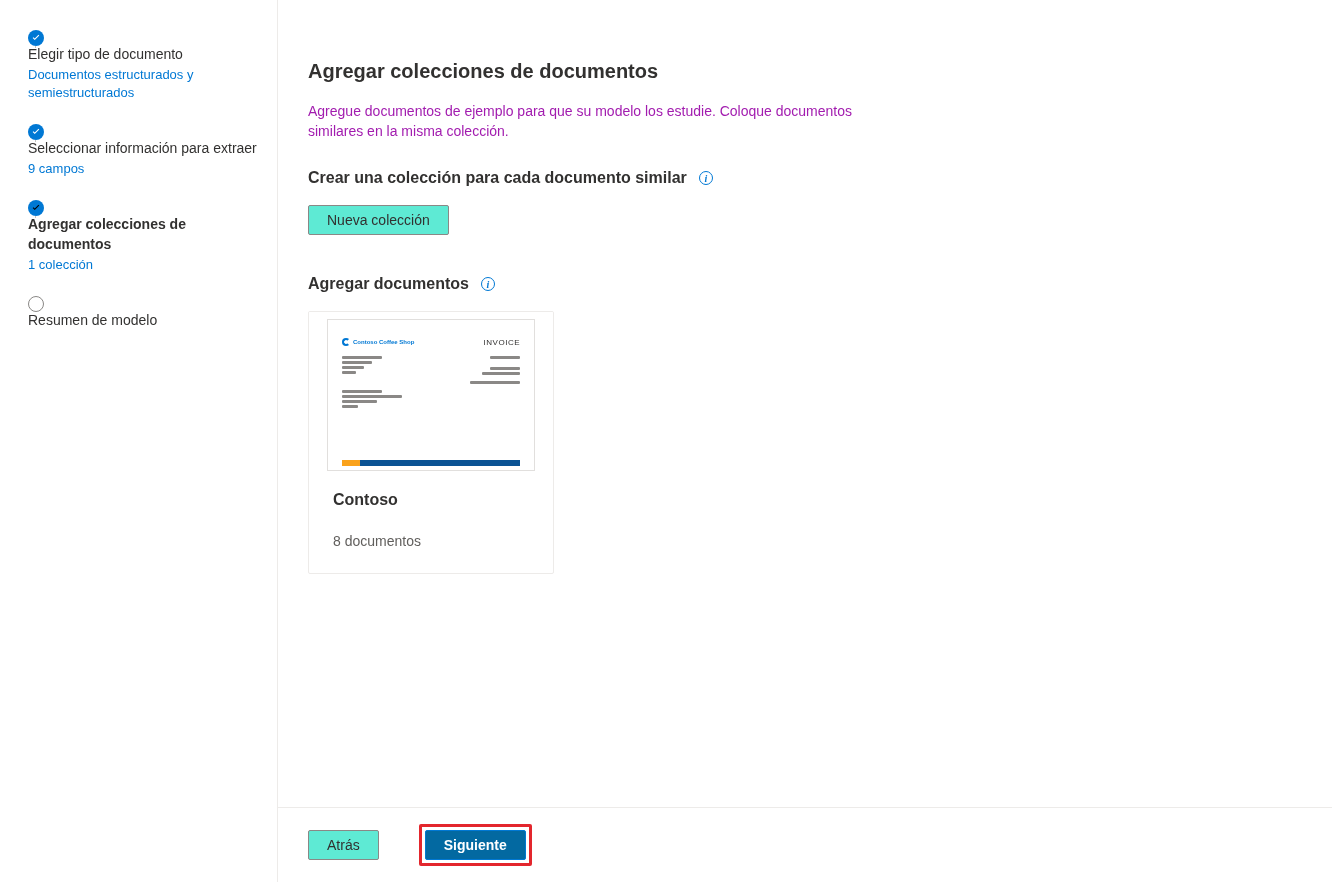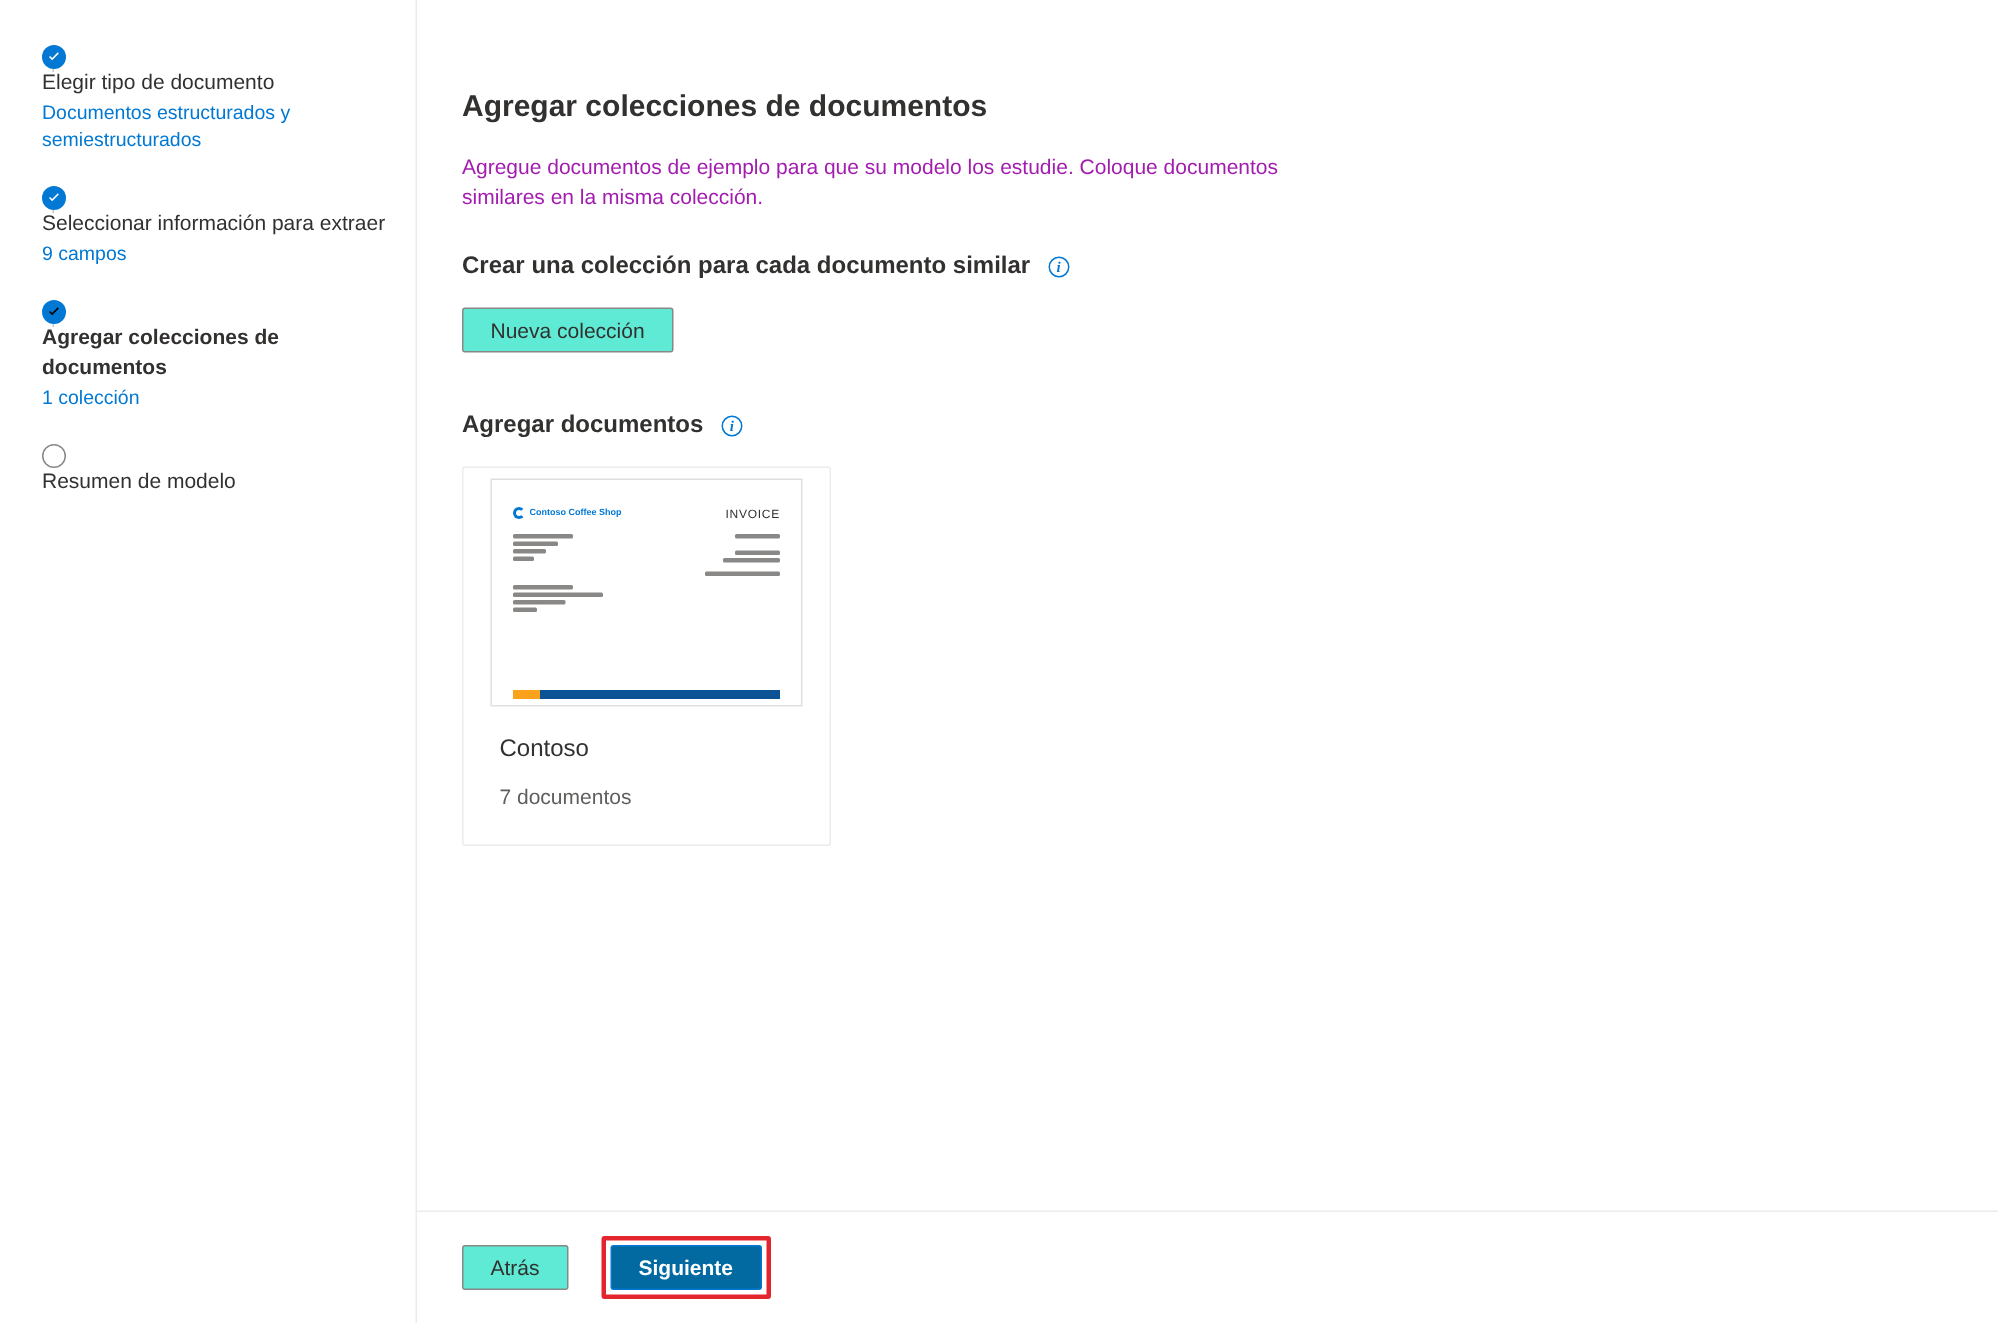--- a/index.html
+++ b/index.html
@@ -217,33 +217,33 @@
     position: absolute;
     bottom: 4px; left: 14px;
     height: 6px; width: 18px;
     background: #faa21b;
   }
   .card-body {
     padding: 14px 24px 24px 24px;
   }
   .card-title {
     font-size: 16px;
-    font-weight: 400;
-    margin-bottom: 14px;
+    font-weight: 700;
+    margin-bottom: 24px;
   }
   .card-sub {
     font-size: 14px;
     color: #605e5c;
   }
   
   .footer {
     border-top: 1px solid #edebe9;
     padding: 16px 30px;
     display: flex;
-    gap: 22px;
+    gap: 40px;
     align-items: center;
   }
   .btn-primary {
     background: #0369a1;
     border: 1px solid #0078d4;
     color: #fff;
     padding: 6px 18px;
     font-size: 14px;
     font-weight: 600;
     cursor: pointer;
@@ -361,21 +361,21 @@
             <div class="inv-line" style="width:38px;margin-left:auto"></div>
             <div style="height:4px"></div>
             <div class="inv-line" style="width:50px;margin-left:auto"></div>
           </div>
           <div class="inv-footer"></div>
           <div class="inv-footer-left"></div>
         </div>
       </div>
       <div class="card-body">
         <div class="card-title">Contoso</div>
-        <div class="card-sub">7 documentos</div>
+        <div class="card-sub">8 documentos</div>
       </div>
     </div>
   </div>
 
   <div class="footer">
     <button class="btn-secondary">Atrás</button>
     <span class="highlight-box">
       <button class="btn-primary">Siguiente</button>
     </span>
   </div>

